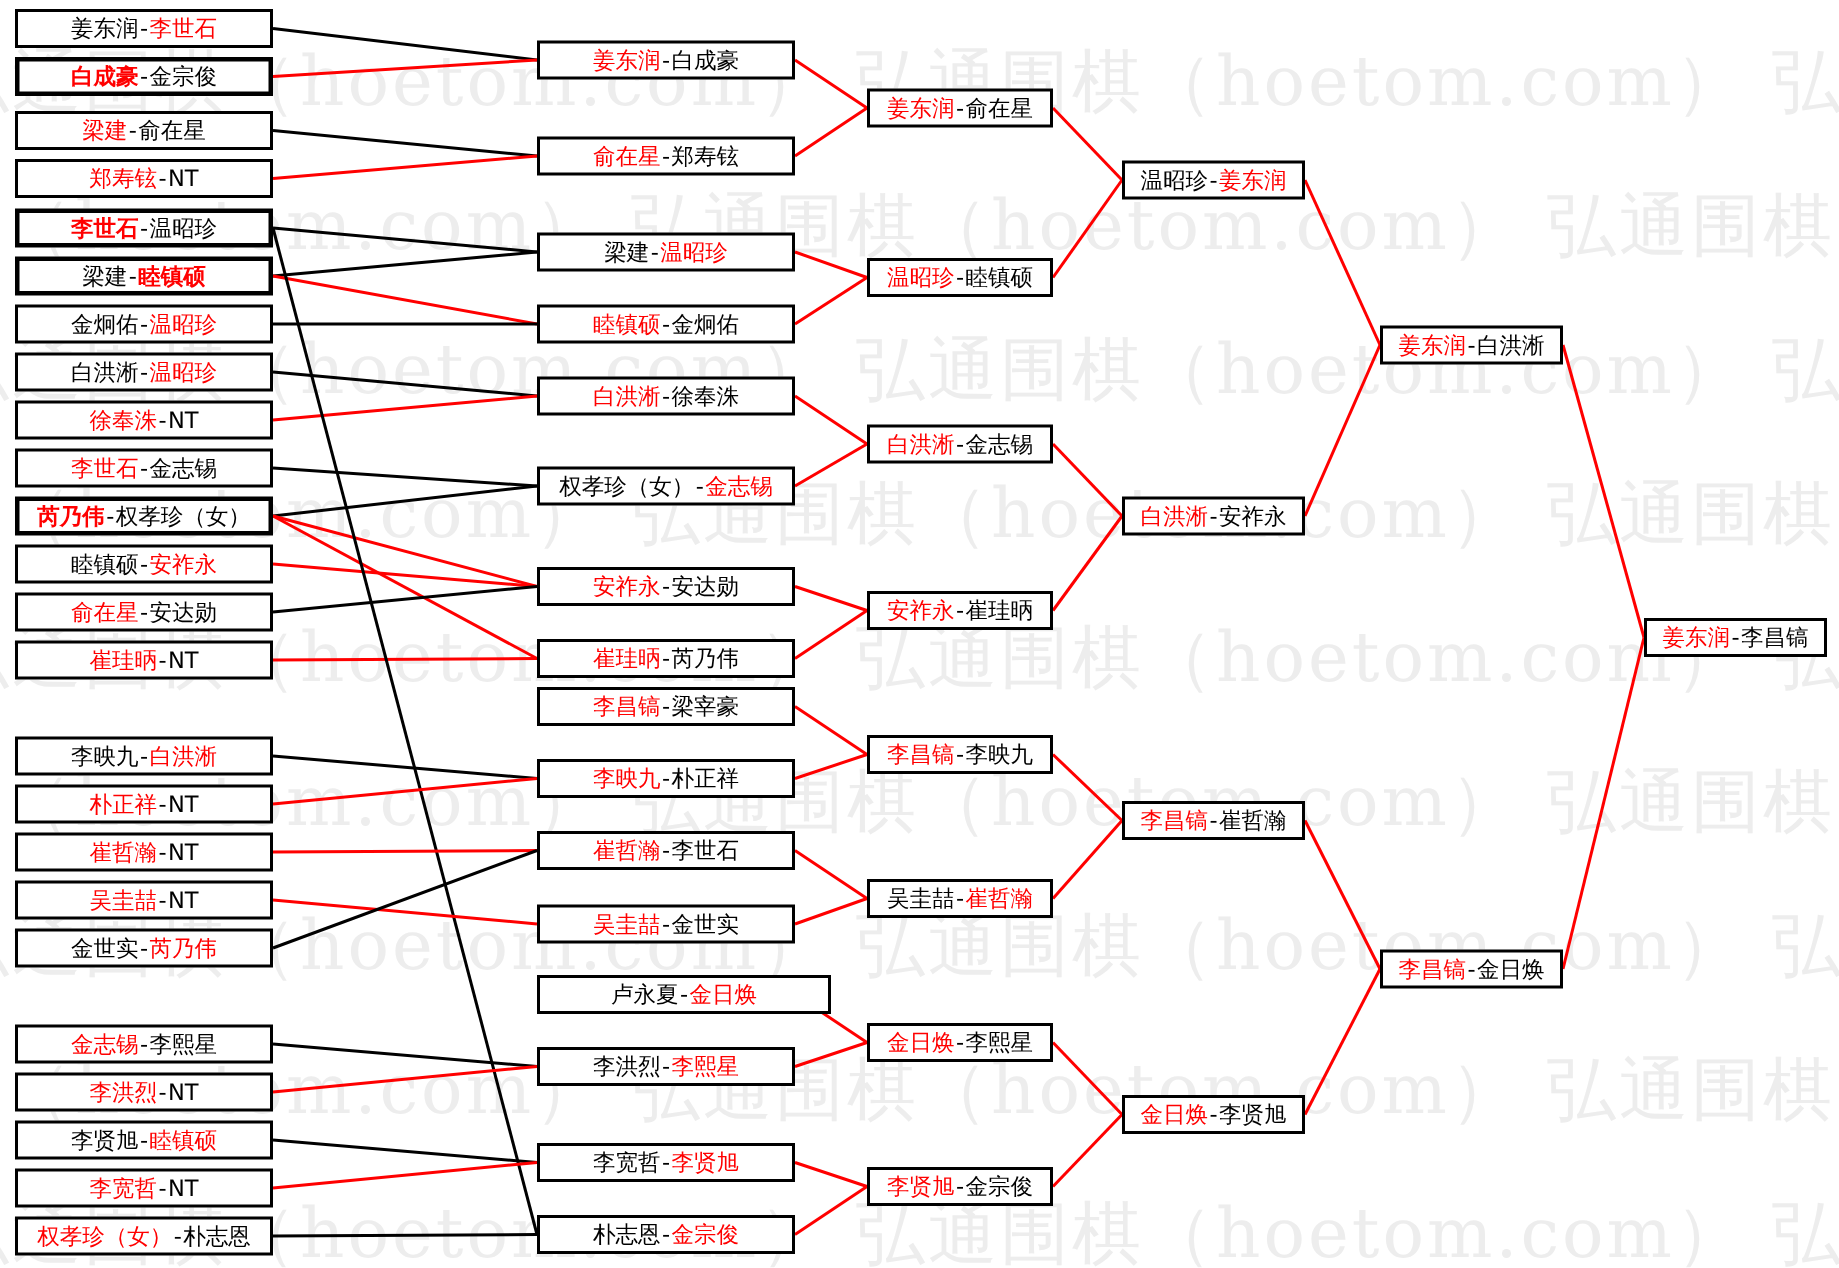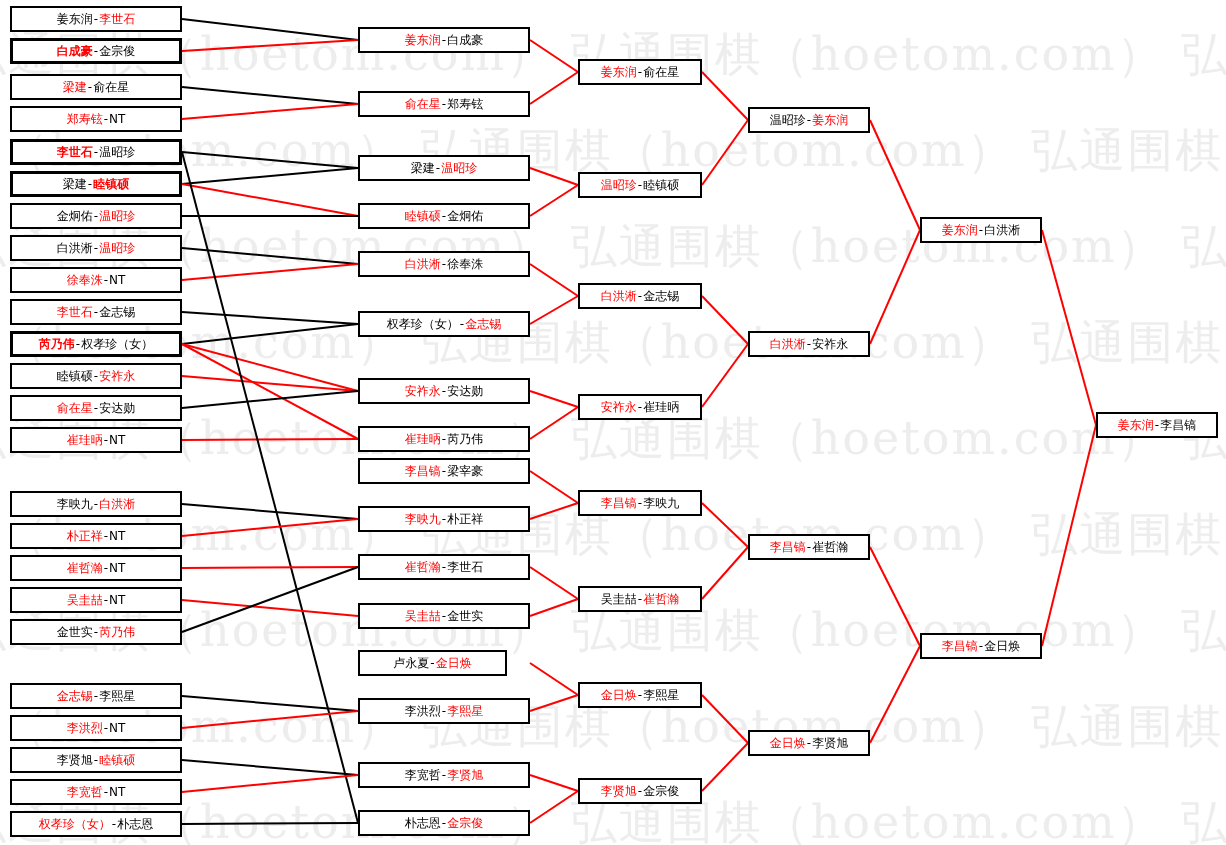--- a/index.html
+++ b/index.html
@@ -48,21 +48,21 @@
   .match {
     position: absolute;
     z-index: 2;
     box-sizing: border-box;
     border: 2px solid #000000;
     background: #ffffff;
     display: flex;
     align-items: center;
     justify-content: center;
     height: 26px;
-    font-size: 12px;
+    font-size: 15px;
     line-height: 1;
     white-space: nowrap;
     font-family: "DejaVu Sans", "Liberation Sans", sans-serif;
   }
   .match.thick { border-width: 3px; }
   .p { color: #000000; }
   .p.win { color: #ff0000; }
   .p.win.bold { font-weight: bold; }
   .sep { color: #000000; padding: 0 1px; }
 </style>
@@ -315,21 +315,21 @@
       <div class="match" id="box-r2m11" style="left: 358px; top: 554px; width: 172px;">
         <span class="p win">崔哲瀚</span>
         <span class="sep">-</span>
         <span class="p">李世石</span>
       </div>
       <div class="match" id="box-r2m12" style="left: 358px; top: 603px; width: 172px;">
         <span class="p win">吴圭喆</span>
         <span class="sep">-</span>
         <span class="p">金世实</span>
       </div>
-      <div class="match" id="box-r2m13" style="left: 358px; top: 650px; width: 149px;">
+      <div class="match" id="box-r2m13" style="left: 358px; top: 650px; width: 196px;">
         <span class="p">卢永夏</span>
         <span class="sep">-</span>
         <span class="p win">金日焕</span>
       </div>
       <div class="match" id="box-r2m14" style="left: 358px; top: 698px; width: 172px;">
         <span class="p">李洪烈</span>
         <span class="sep">-</span>
         <span class="p win">李熙星</span>
       </div>
       <div class="match" id="box-r2m15" style="left: 358px; top: 762px; width: 172px;">

